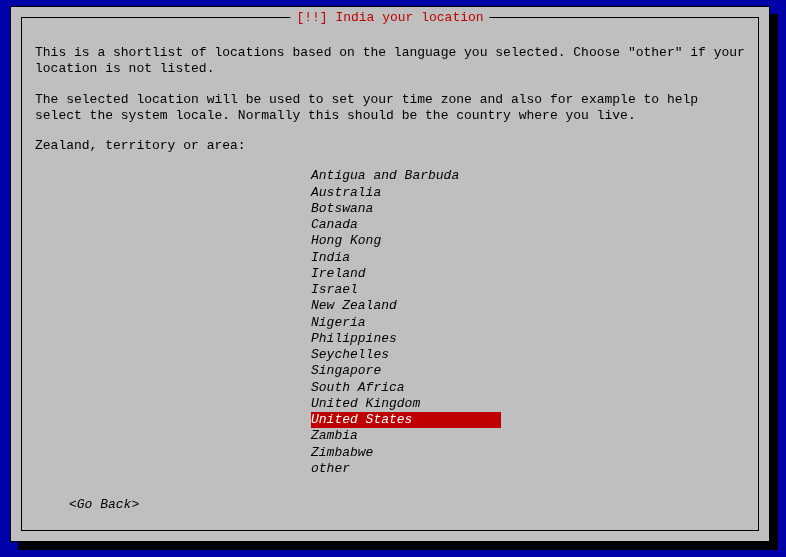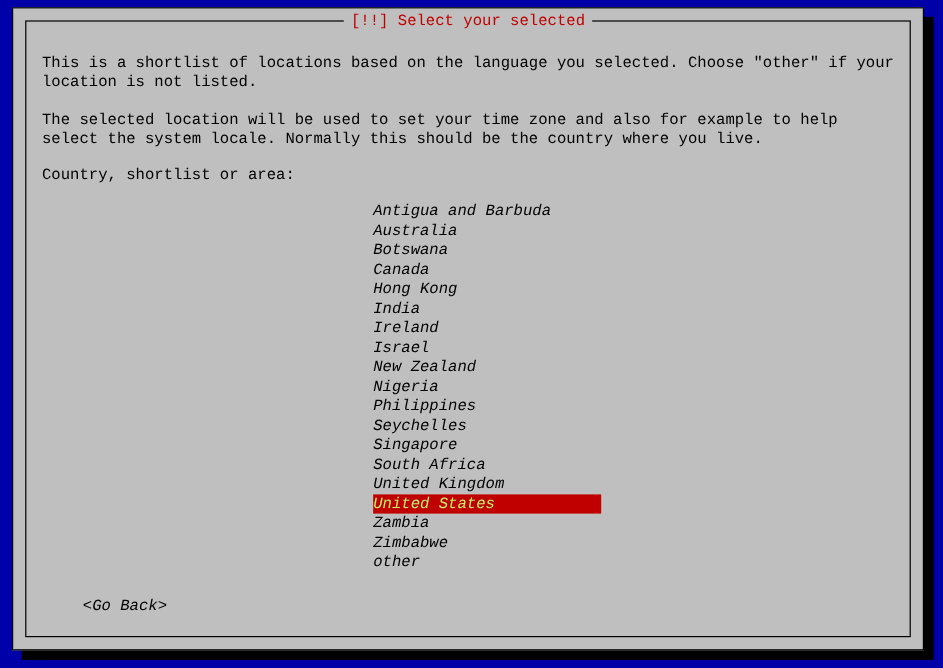--- a/index.html
+++ b/index.html
@@ -69,43 +69,43 @@
     .list {
       margin-left: 276px;
     }
     .list-item {
       white-space: pre;
       cursor: pointer;
       font-style: italic;
     }
     .list-item.selected {
       background: #c00000;
-      color: #bef264;
+      color: #ffffff;
       display: inline-block;
       min-width: 190px;
     }
     .go-back {
       position: absolute;
       bottom: 4px;
       left: 34px;
       cursor: pointer;
       font-style: italic;
     }
   </style>
 </head>
 <body>
 
 <div class="dialog-shadow"></div>
 
 <div class="dialog">
   <div class="inner-border"></div>
-  <div class="title">[!!] Select your selected</div>
+  <div class="title">[!!] India your location</div>
 
   <div class="content">
     <div class="para">This is a shortlist of locations based on the language you selected. Choose "other" if your location is not listed.</div>
     <div class="para">The selected location will be used to set your time zone and also for example to help select the system locale. Normally this should be the country where you live.</div>
-    <div class="prompt">Country, shortlist or area:</div>
+    <div class="prompt">Zealand, territory or area:</div>
 
     <div class="list" id="location-list"><div class="list-item">Antigua and Barbuda</div><div class="list-item">Australia</div><div class="list-item">Botswana</div><div class="list-item">Canada</div><div class="list-item">Hong Kong</div><div class="list-item">India</div><div class="list-item">Ireland</div><div class="list-item">Israel</div><div class="list-item">New Zealand</div><div class="list-item">Nigeria</div><div class="list-item">Philippines</div><div class="list-item">Seychelles</div><div class="list-item">Singapore</div><div class="list-item">South Africa</div><div class="list-item">United Kingdom</div><div class="list-item selected">United States           </div><div class="list-item">Zambia</div><div class="list-item">Zimbabwe</div><div class="list-item">other</div></div>
 
     <div class="go-back">&lt;Go Back&gt;</div>
   </div>
 </div>
 
 </body></html>

